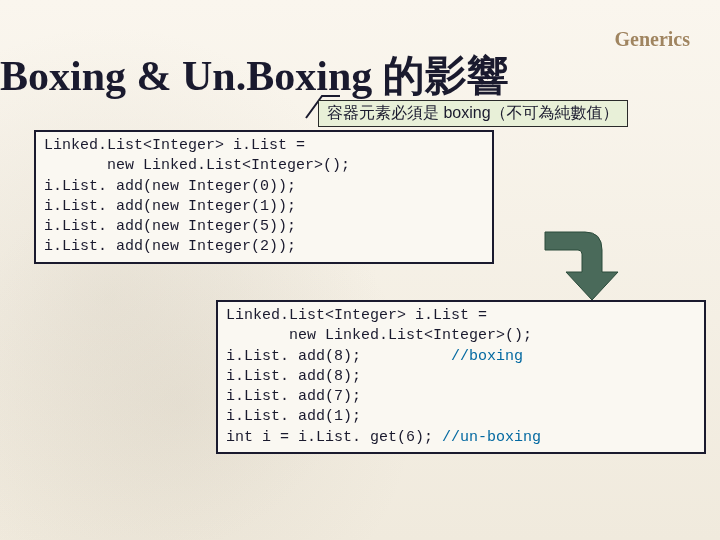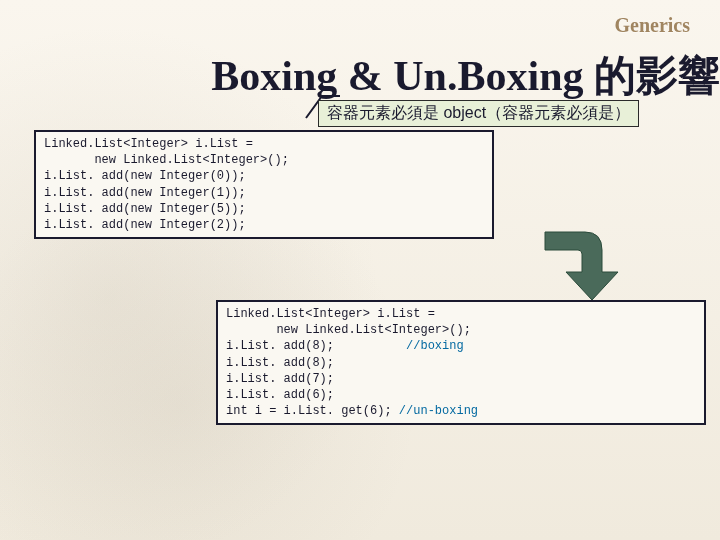--- a/index.html
+++ b/index.html
@@ -16,33 +16,33 @@
     left: 0; top: 0; right: 0; bottom: 0;
     background:
       radial-gradient(circle at 15% 55%, rgba(180,170,150,0.15) 0%, transparent 40%),
       radial-gradient(circle at 25% 75%, rgba(160,150,130,0.12) 0%, transparent 35%),
       linear-gradient(to bottom, #faf6ee 0%, #f0eadd 100%);
     z-index: 0;
   }
   .content { position: relative; z-index: 1; }
   .top-right {
     position: absolute;
-    top: 14px;
+    top: 28px;
     right: 30px;
     font-family: Georgia, serif;
     font-size: 20px;
     font-weight: bold;
     color: #a08560;
     text-shadow: 0 1px 0 rgba(255,255,255,0.5);
   }
   .title {
     position: absolute;
     top: 48px;
     width: 100%;
-    text-align: right;
+    text-align: left;
     font-size: 42px;
     font-weight: bold;
     color: #1a1a2e;
     font-family: Georgia, "Microsoft JhengHei", serif;
   }
   .callout-line {
     position: absolute;
     top: 92px;
     left: 302px;
     width: 40px;
@@ -59,21 +59,21 @@
     font-size: 16px;
     font-family: "Microsoft JhengHei", sans-serif;
     color: #1a1a2e;
     z-index: 3;
   }
   .code-box {
     position: absolute;
     border: 2px solid #1a1a2e;
     background: #faf8f2;
     font-family: "Courier New", monospace;
-    font-size: 12px;
+    font-size: 15px;
     line-height: 1.35;
     color: #1a1a2e;
     padding: 4px 8px;
     white-space: pre;
   }
   .code-box-1 {
     top: 130px;
     left: 34px;
     width: 460px;
   }
@@ -99,36 +99,36 @@
 <div class="content">
 
   <div class="top-right">Generics</div>
 
   <div class="title">Boxing &amp; Un.Boxing 的影響</div>
 
   <svg class="callout-line" viewBox="0 0 40 28">
     <path d="M 4 26 L 20 4 L 38 4" stroke="#1a1a2e" stroke-width="2" fill="none"></path>
   </svg>
 
-  <div class="callout-box">容器元素必須是 object（容器元素必須是）</div>
+  <div class="callout-box">容器元素必須是 boxing（不可為純數值）</div>
 
   <div class="code-box code-box-1"><span>Linked.List&lt;Integer&gt; i.List =</span>
 <span>       new Linked.List&lt;Integer&gt;();</span>
 <span>i.List. add(new Integer(0));</span>
 <span>i.List. add(new Integer(1));</span>
 <span>i.List. add(new Integer(5));</span>
 <span>i.List. add(new Integer(2));</span></div>
 
   <svg class="arrow-svg" viewBox="0 0 90 90">
     <path d="M 15 12 L 55 12 Q 72 12 72 30 L 72 52
              L 88 52 L 62 80 L 36 52 L 52 52
              L 52 34 Q 52 30 48 30 L 15 30 Z" fill="#4a6a5a" stroke="#2a4a3a" stroke-width="1"></path>
   </svg>
 
   <div class="code-box code-box-2"><span>Linked.List&lt;Integer&gt; i.List =</span>
 <span>       new Linked.List&lt;Integer&gt;();</span>
 <span>i.List. add(8);          </span><span class="comment">//boxing</span>
 <span>i.List. add(8);</span>
 <span>i.List. add(7);</span>
-<span>i.List. add(6);</span>
+<span>i.List. add(1);</span>
 <span>int i = i.List. get(6); </span><span class="comment">//un-boxing</span></div>
 
 </div>
 
 </body></html>

